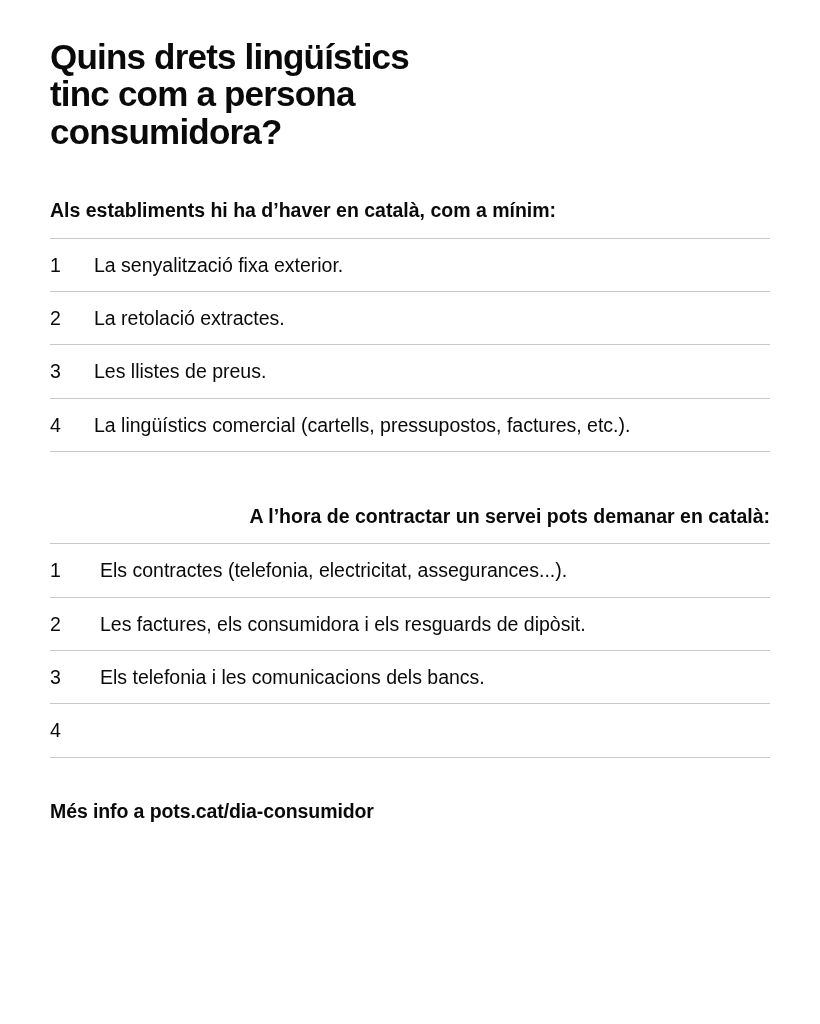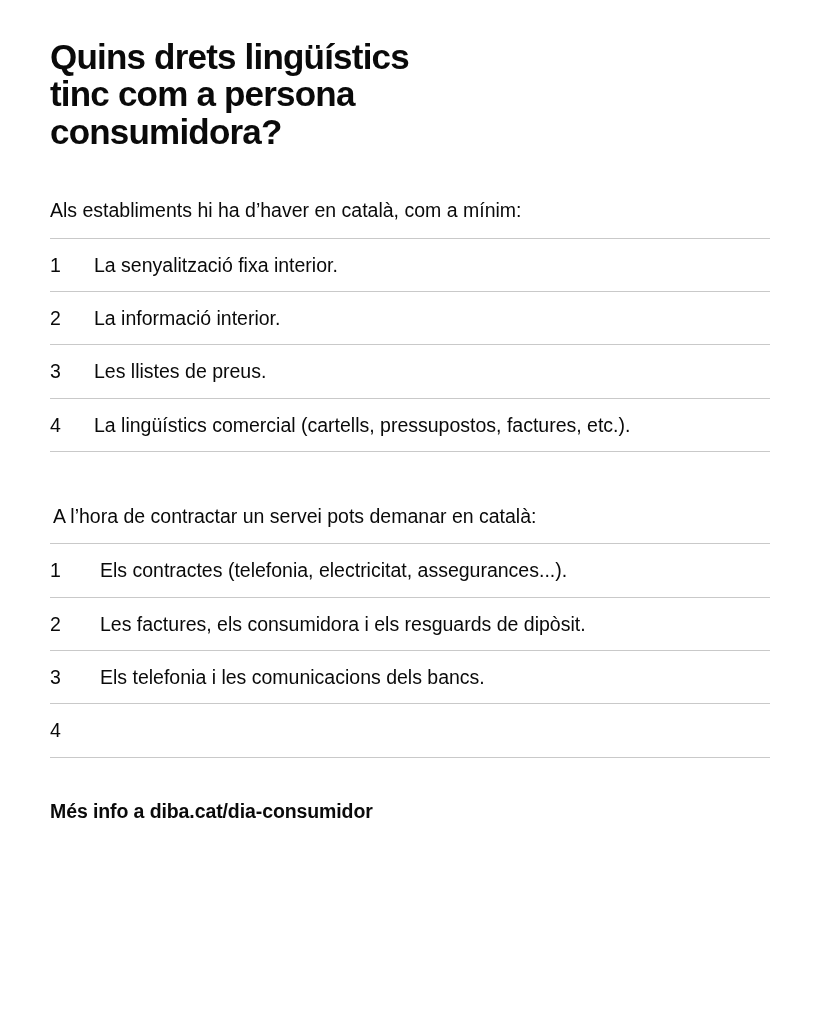--- a/index.html
+++ b/index.html
@@ -32,26 +32,27 @@
   }
   .section {
     margin-top: 48px;
   }
   .section.second {
     margin-top: 52px;
   }
   .section-heading {
     font-size: 19.5px;
     line-height: 1.3;
-    font-weight: normal;
+    font-weight: bold;
     color: #0a0a0a;
     margin: 0 0 14px 0;
   }
   .section.second .section-heading {
     padding-left: 3px;
+    text-align: right;
   }
   .list {
     margin: 0;
     padding: 0;
     list-style: none;
     border-top: 1px solid #c9c9c9;
   }
   .list-item {
     display: flex;
     align-items: flex-start;
@@ -91,25 +92,25 @@
 
   <h1 class="title">Quins drets lingüístics
 tinc com a persona
 consumidora?</h1>
 
   <div class="section first">
     <p class="section-heading">Als establiments hi ha d’haver en català, com a mínim:</p>
     <ul class="list">
       <li class="list-item">
         <span class="num">1</span>
-        <span class="txt">La senyalització fixa interior.</span>
+        <span class="txt">La senyalització fixa exterior.</span>
       </li>
       <li class="list-item">
         <span class="num">2</span>
-        <span class="txt">La informació interior.</span>
+        <span class="txt">La retolació extractes.</span>
       </li>
       <li class="list-item">
         <span class="num">3</span>
         <span class="txt">Les llistes de preus.</span>
       </li>
       <li class="list-item">
         <span class="num">4</span>
         <span class="txt">La lingüístics comercial (cartells, pressupostos, factures, etc.).</span>
       </li>
     </ul>
@@ -129,15 +130,15 @@
       <li class="list-item">
         <span class="num">3</span>
         <span class="txt">Els telefonia i les comunicacions dels bancs.</span>
       </li>
       <li class="list-item">
         <span class="num">4</span>
       </li>
     </ul>
   </div>
 
-  <div class="footer">Més info a diba.cat/dia-consumidor</div>
+  <div class="footer">Més info a pots.cat/dia-consumidor</div>
 
 </div>
 
 </body></html>

